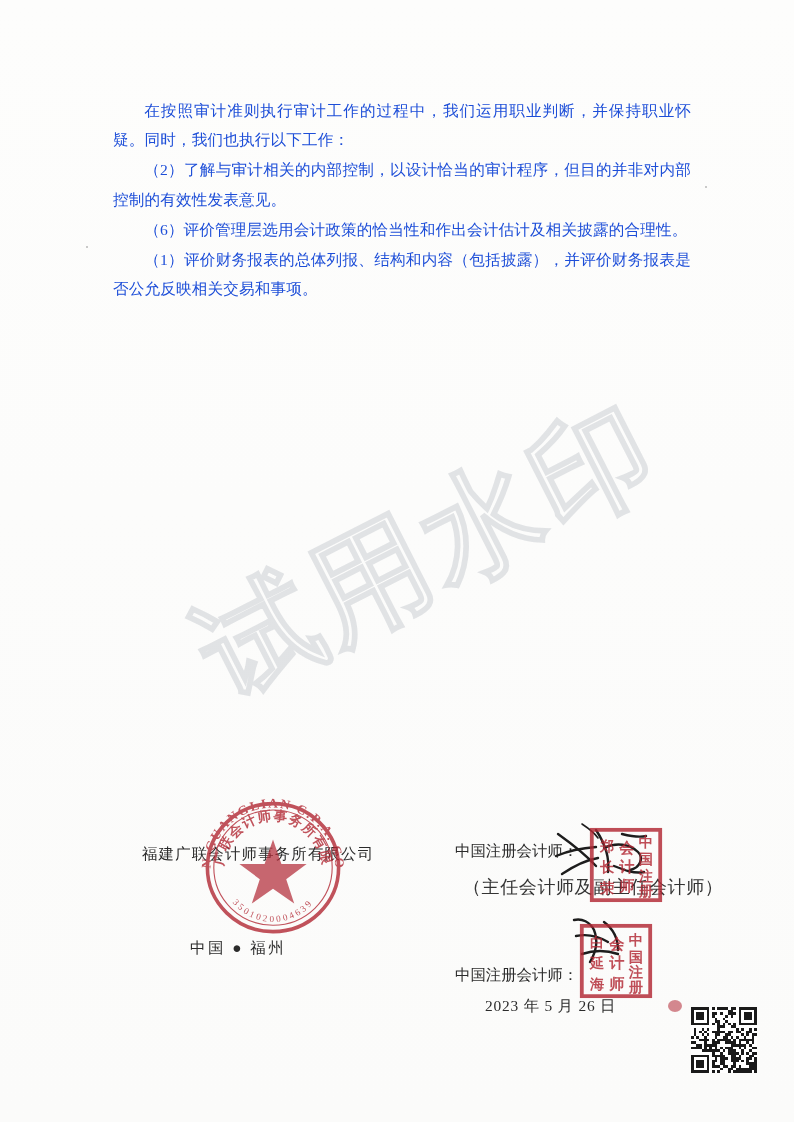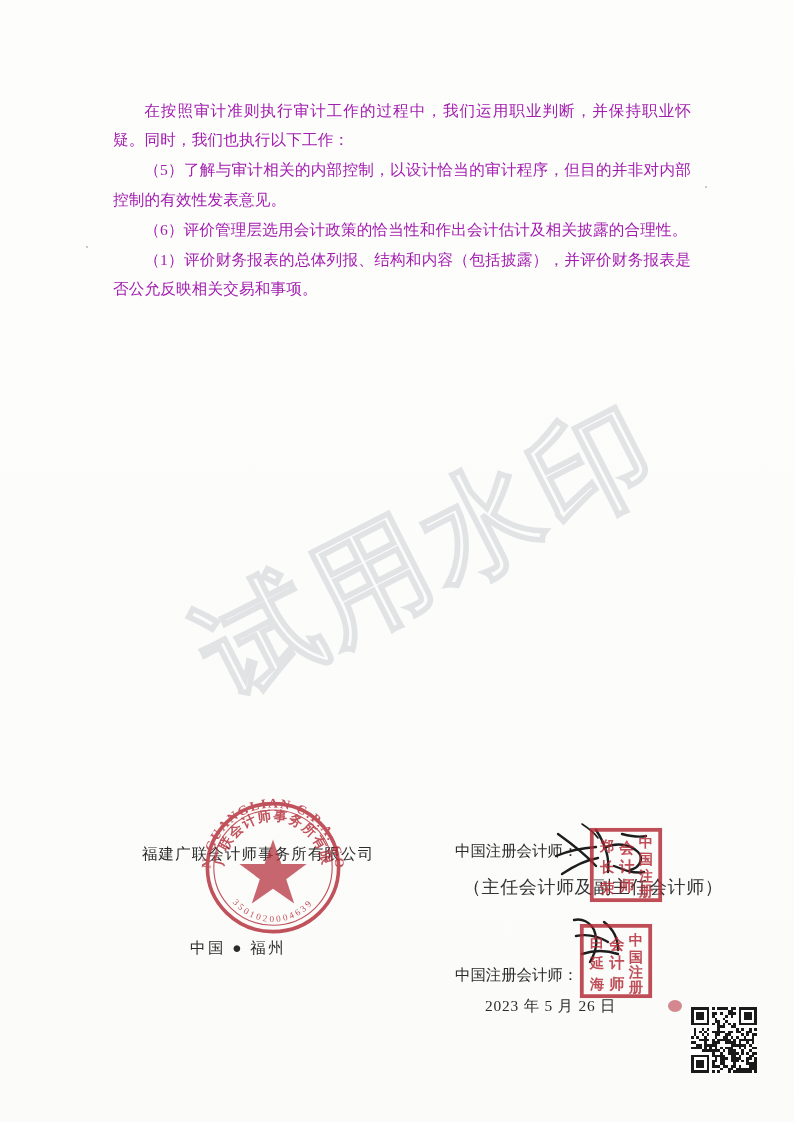--- a/index.html
+++ b/index.html
@@ -23,21 +23,21 @@
       linear-gradient(180deg, #fdfdfc 0%, #fcfcfb 45%, #fbfbfa 100%);
     pointer-events: none;
   }
 
   
   .body-text {
     position: absolute;
     left: 113px;
     top: 96px;
     width: 578px;
-    color: #a21caf;
+    color: #1d4ed8;
     font-size: 15.6px;
     line-height: 29.4px;
     text-align: justify;
     text-justify: inter-ideograph;
     letter-spacing: 0.15px;
   }
   .para {
     margin: 0 0 0.5px 0;
     text-indent: 2em;
     font-family: "Liberation Serif", "DejaVu Serif", serif;
@@ -165,21 +165,21 @@
   }
 </style>
 </head>
 <body>
 
 <div class="page">
   <div class="scan-tone"></div>
 
   <div class="body-text">
     <p class="para">在按照审计准则执行审计工作的过程中，我们运用职业判断，并保持职业怀疑。同时，我们也执行以下工作：</p>
-    <p class="para">（5）了解与审计相关的内部控制，以设计恰当的审计程序，但目的并非对内部控制的有效性发表意见。</p>
+    <p class="para">（2）了解与审计相关的内部控制，以设计恰当的审计程序，但目的并非对内部控制的有效性发表意见。</p>
     <p class="para">（6）评价管理层选用会计政策的恰当性和作出会计估计及相关披露的合理性。</p>
     <p class="para">（1）评价财务报表的总体列报、结构和内容（包括披露），并评价财务报表是否公允反映相关交易和事项。</p>
   </div>
 
   <div class="watermark">试用水印</div>
 
   <div class="speck" style="left:705px; top:186px; width:2px; height:2px;"></div>
   <div class="speck" style="left:86px; top:246px; width:2px; height:2px;"></div>
 
   <div class="sig-left">

